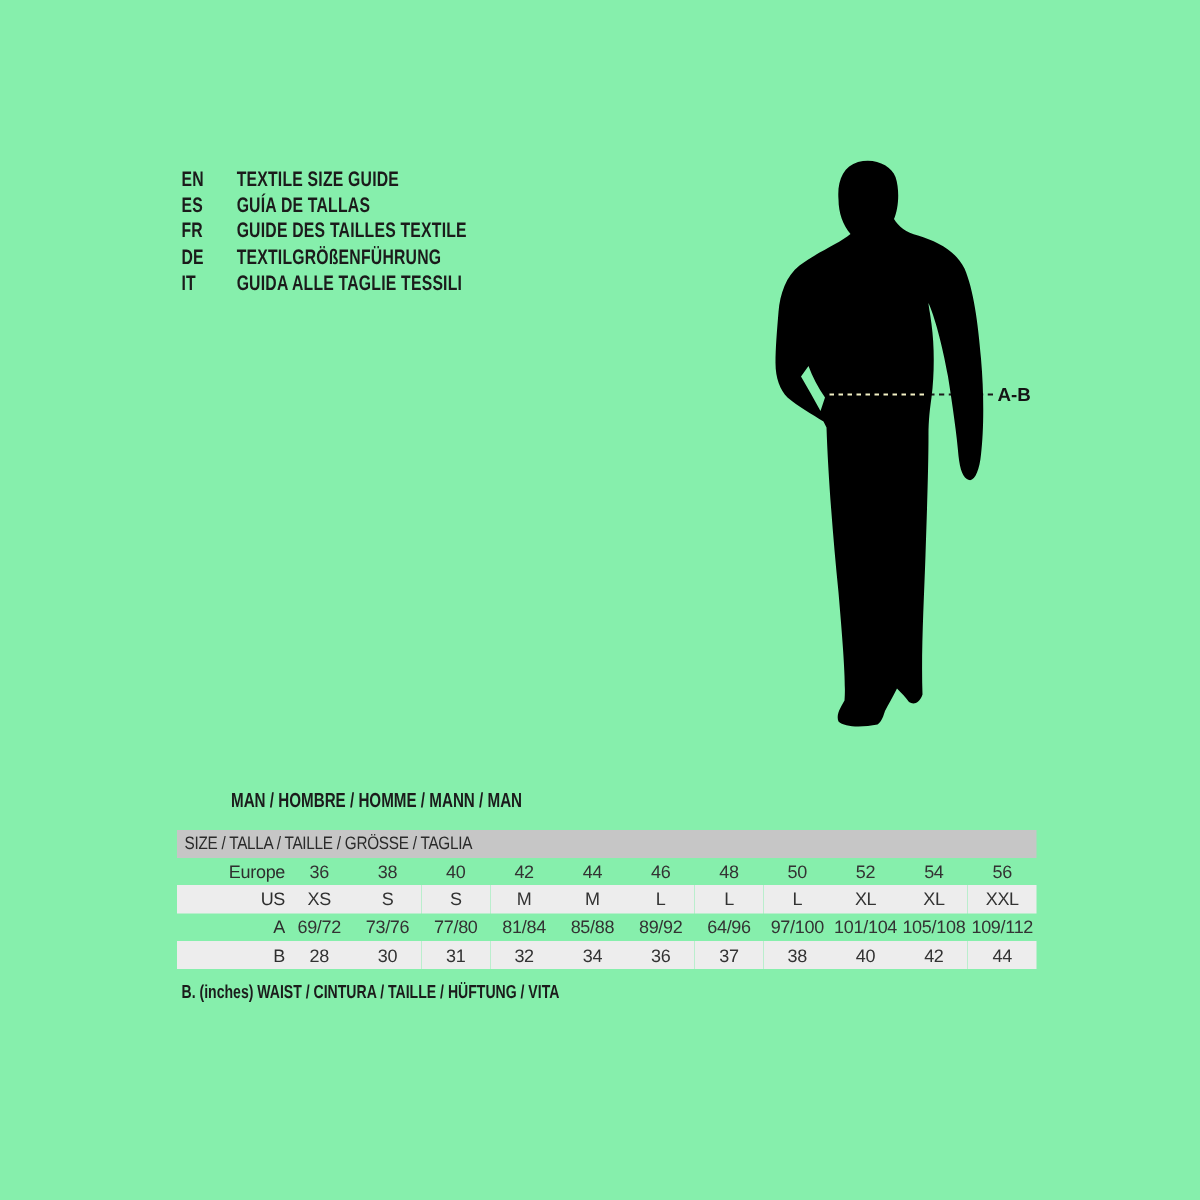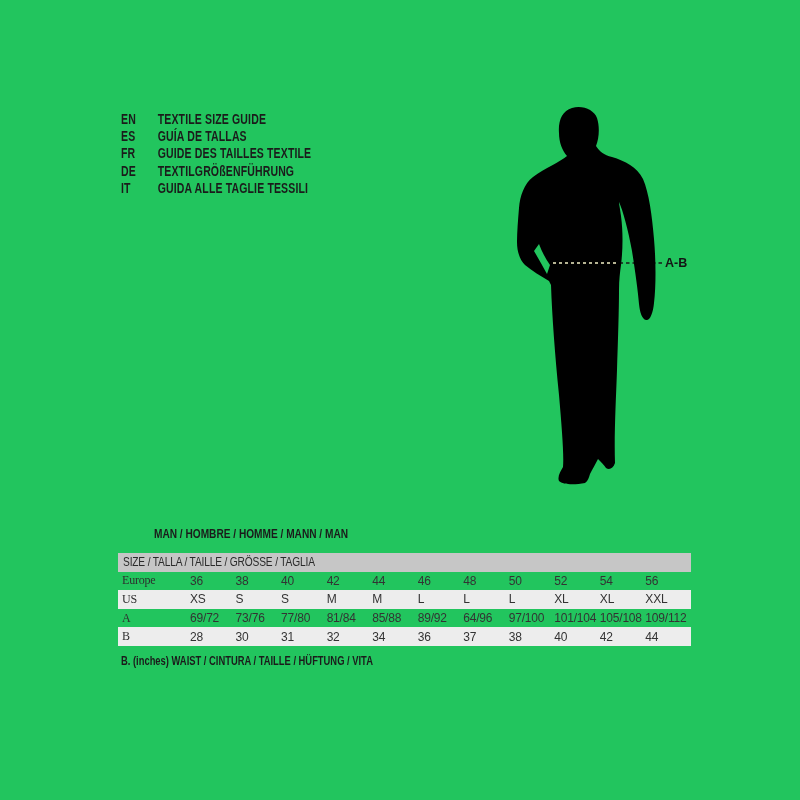--- a/index.html
+++ b/index.html
@@ -1,17 +1,17 @@
 <!DOCTYPE html>
 <html><head>
 <meta charset="utf-8">
 <style>
   html,body{margin:0;padding:0;background:#fff;}
   .canvas{
-    position:relative;width:800px;height:800px;background:#22c55e;overflow:hidden;
+    position:relative;width:800px;height:800px;background:#86efac;overflow:hidden;
     font-family:"Liberation Sans","DejaVu Sans",sans-serif;color:#1f1f1f;
   }
   
   .cx{display:inline-block;transform:scaleX(.75);transform-origin:0 50%;white-space:nowrap;}
   .cx85{display:inline-block;transform:scaleX(.85);transform-origin:0 50%;white-space:nowrap;}
 
   .lang-list{position:absolute;left:121px;top:111px;}
   .lang-row{height:17.2px;font-size:14px;font-weight:bold;letter-spacing:.2px;color:#1b1b1b;}
   .lang-code{display:inline-block;width:49px;}
 
@@ -19,22 +19,22 @@
 
   .figure{position:absolute;left:515px;top:105px;width:185px;height:390px;}
   .figure text{font-family:"Liberation Sans","DejaVu Sans",sans-serif;font-size:12.5px;font-weight:bold;fill:#141414;}
 
   .gender{position:absolute;left:122px;top:526px;font-size:13.5px;font-weight:bold;color:#1b1b1b;margin-left:32px;}
 
   .size-table{
     position:absolute;left:118px;top:553px;width:573px;
     border-collapse:collapse;table-layout:fixed;font-size:12px;color:#333;
   }
-  .size-table td{padding:0;height:18.6px;letter-spacing:-.2px;overflow:hidden;white-space:nowrap;vertical-align:middle;}
-  .size-table td.lbl{text-align:left;padding-left:4px;color:#2e2e2e;font-family:Liberation Serif, serif;}
+  .size-table td{padding:0;height:18.6px;text-align:center;letter-spacing:-.2px;overflow:hidden;white-space:nowrap;vertical-align:middle;}
+  .size-table td.lbl{text-align:right;padding-left:4px;color:#2e2e2e;}
   .size-table tr.thead td{background:#c6c6c6;text-align:left;padding-left:5px;color:#2a2a2a;}
   .size-table tr.alt{background:#ededed;}
 
   .notes{position:absolute;left:121px;top:654px;}
   .note{height:18px;font-size:12.5px;font-weight:bold;color:#1b1b1b;}
 </style>
 </head>
 <body>
 
 <div class="canvas">

